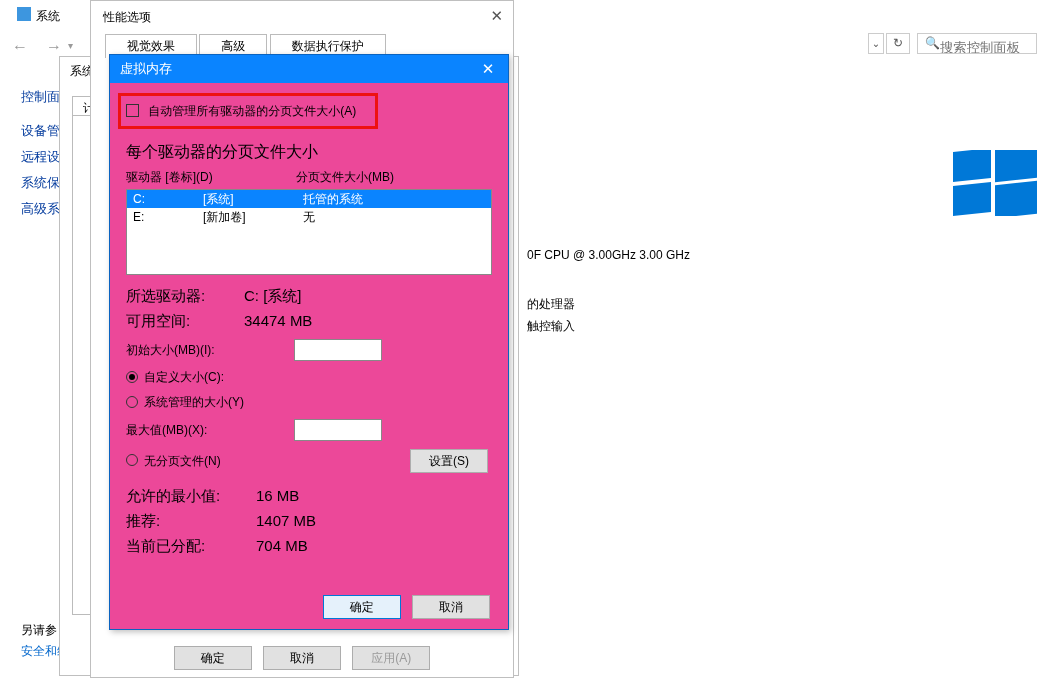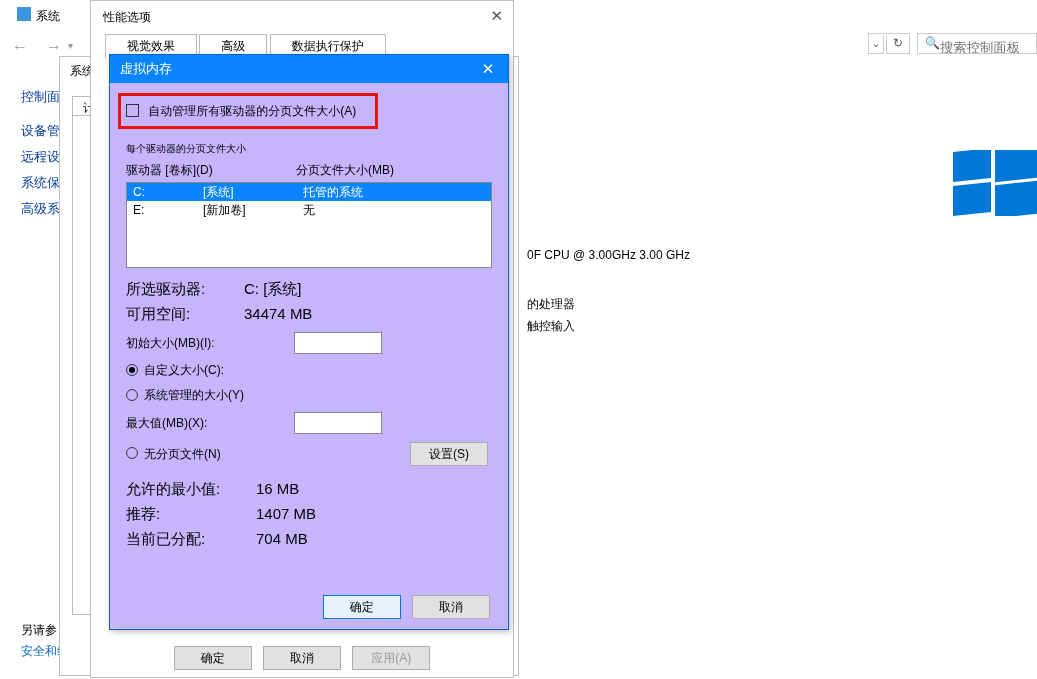--- a/index.html
+++ b/index.html
@@ -43,30 +43,30 @@
   .win-perf .close { position:absolute; right:10px; top:6px; font-size:15px; color:#555; }
   .win-perf .tabs { position:absolute; left:14px; top:32px; }
   .win-perf .tab { display:inline-block; border:1px solid #bbb; border-bottom:none; padding:3px 21px; background:#fff; font-size:12px; margin-right:-1px; position:relative; top:1px;}
   .win-perf .tab.active { background:#fff; }
   .win-perf .btnrow { position:absolute; left:0; right:0; bottom:7px; text-align:center; }
   .btn { display:inline-block; min-width:78px; height:24px; line-height:22px; border:1px solid #adadad; background:#e1e1e1; text-align:center; font-size:12px; margin:0 4px; padding:0 8px;}
   .btn.disabled { color:#9b9b9b; }
   .btn.primary { border:1px solid #0078d7; background:#e5f1fb; }
 
   
-  .win-vm { position:absolute; left:109px; top:54px; width:400px; height:576px; border:1px solid #0a63c0; background:#c4b5fd; box-shadow:2px 2px 6px rgba(0,0,0,.25); }
+  .win-vm { position:absolute; left:109px; top:54px; width:400px; height:576px; border:1px solid #0a63c0; background:#ec4899; box-shadow:2px 2px 6px rgba(0,0,0,.25); }
   .win-vm .titlebar { height:28px; background:#0a84ff; color:#fff; display:flex; align-items:center; padding-left:10px; font-size:13px; }
   .win-vm .titlebar .x { margin-left:auto; width:40px; text-align:center; font-size:15px; color:#fff; height:28px; line-height:28px;}
   .win-vm .body { position:absolute; left:0; right:0; top:28px; bottom:0; padding:14px 16px 12px 16px; }
 
   .redbox { position:absolute; left:8px; top:38px; width:260px; height:36px; border:3px solid #e11; }
   .chk { display:inline-block; width:13px; height:13px; border:1px solid #333; margin-right:6px; vertical-align:middle; position:relative; top:-1px;}
   .autolbl { display:inline-block; vertical-align:middle; }
 
-  .sect { margin-top:30px; font-size:10px; }
+  .sect { margin-top:30px; font-size:16px; }
   .drv-head { display:flex; margin-top:6px; }
   .drv-head span:first-child { width:170px; }
   .drv-list { border:1px solid #888; height:86px; margin-top:3px; background:#fff; overflow:hidden; }
   .drv-row { display:flex; height:18px; line-height:18px; font-size:12px; }
   .drv-row span.col1 { width:36px; padding-left:6px;}
   .drv-row span.col2 { width:140px;padding-left:40px;}
   .drv-row span.col3 { flex:1;}
   .drv-row.sel { background:#0a84ff; color:#fff; }
 
   .kv { display:flex; margin-top:6px; font-size:15px; }

